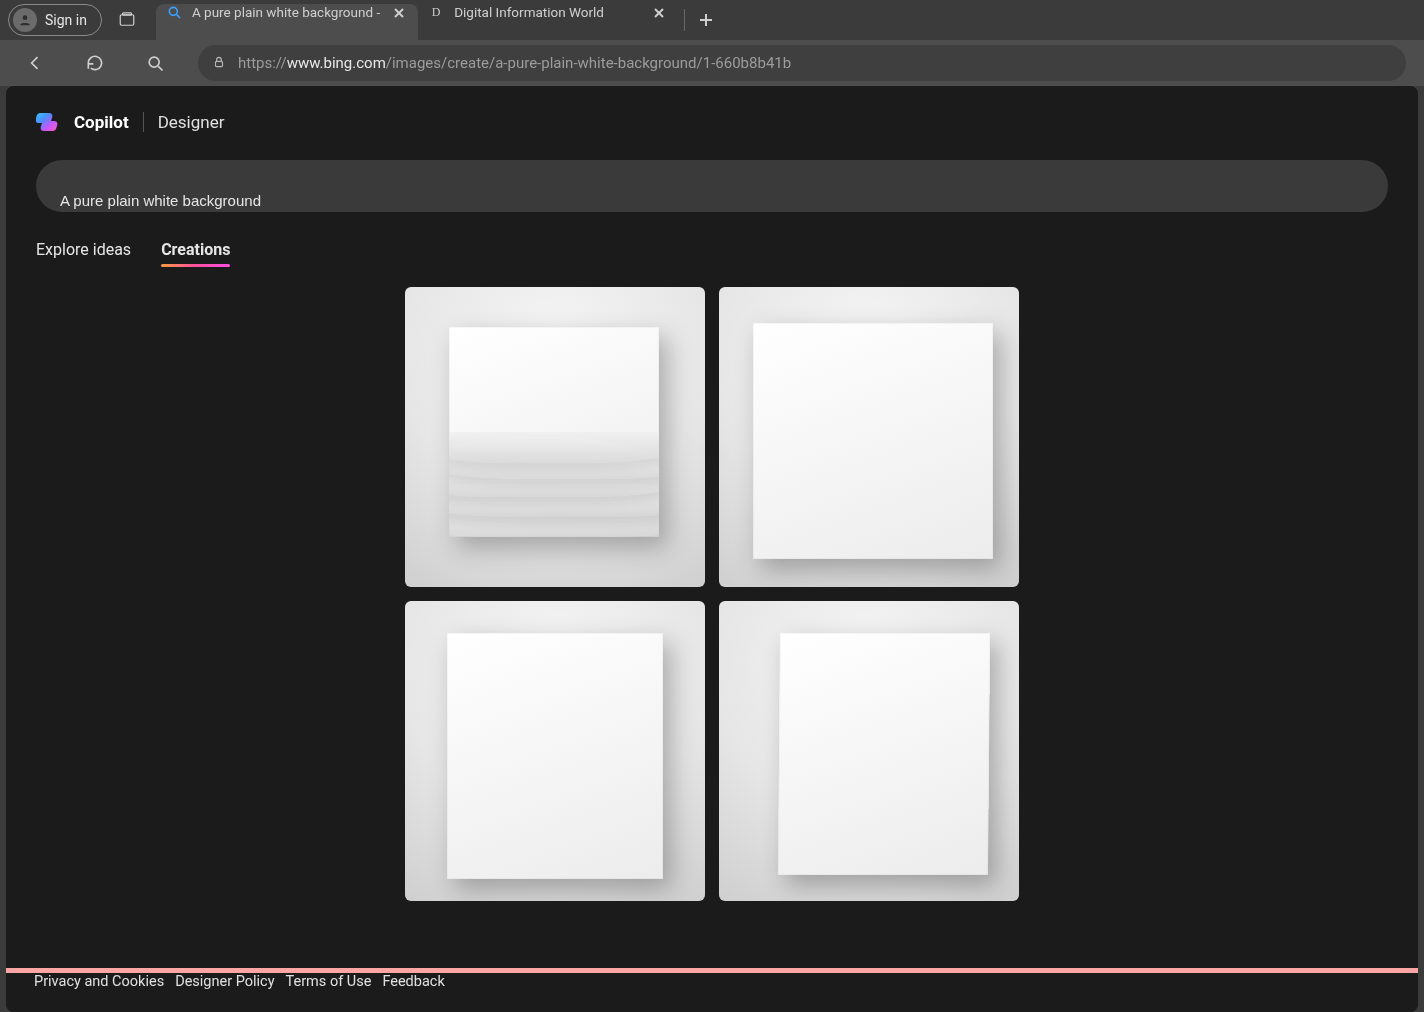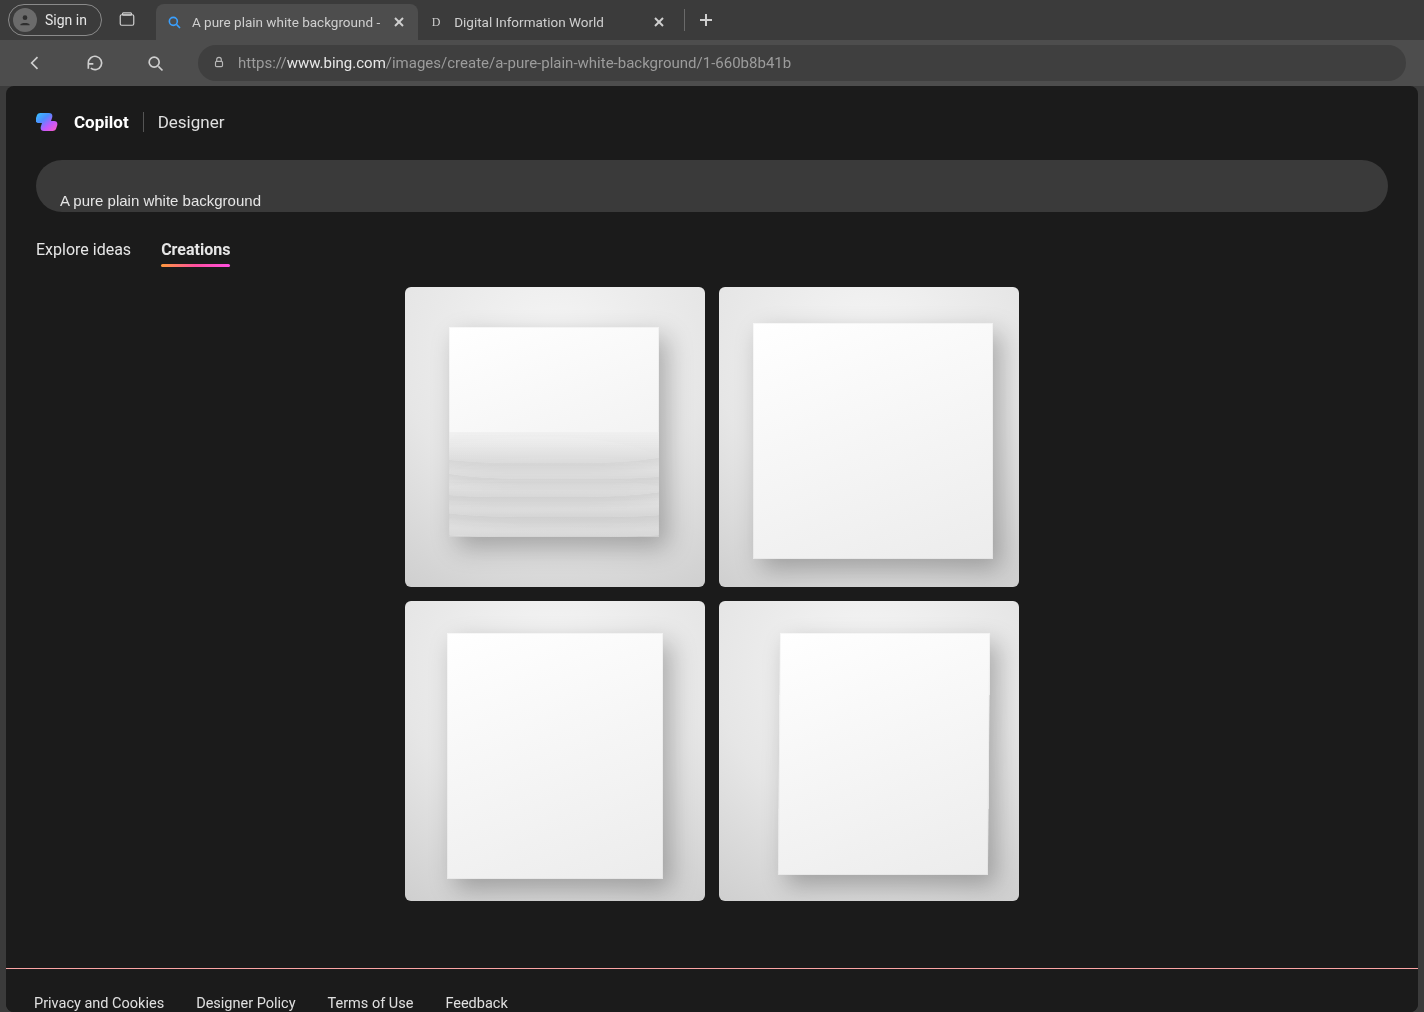--- a/index.html
+++ b/index.html
@@ -51,21 +51,21 @@
   .tabstrip {
     display: flex;
     align-items: flex-end;
     height: 40px;
     flex: 1;
     gap: 0;
     margin-left: 4px;
   }
   .tab {
     display: flex;
-    align-items: center;
+    align-items: flex-start;
     height: 36px;
     min-width: 260px;
     max-width: 300px;
     padding: 0 10px;
     border-radius: 8px 8px 0 0;
     font-size: 13.5px;
     color: #cfcfcf;
     gap: 10px;
     cursor: pointer;
     position: relative;
@@ -233,23 +233,23 @@
   .wave:nth-child(1){ bottom:0;   transform: scaleX(1.1); }
   .wave:nth-child(2){ bottom:20px;transform: scaleX(1.05) translateX(10px); opacity:.9;}
   .wave:nth-child(3){ bottom:40px;transform: scaleX(1.0) translateX(-15px); opacity:.85;}
   .wave:nth-child(4){ bottom:58px;transform: scaleX(.95) translateX(12px); opacity:.75;}
   .wave:nth-child(5){ bottom:74px;transform: scaleX(.9)  translateX(-8px); opacity:.65;}
 
   
   .page-footer {
     height:44px;
     background:#1b1b1b;
-    border-top:1px solid #fca5a5;
-    display:flex; align-items:flex-end;
-    gap:32px;
+    border-top:5px solid #fca5a5;
+    display:flex; align-items:flex-start;
+    gap:11px;
     padding: 0 28px;
     font-size:14.5px;
   }
   .page-footer a { color:#e0e0e0; text-decoration:none; cursor:pointer; }
 
 </style>
 </head>
 <body>
 
 <div class="chrome-titlebar">

